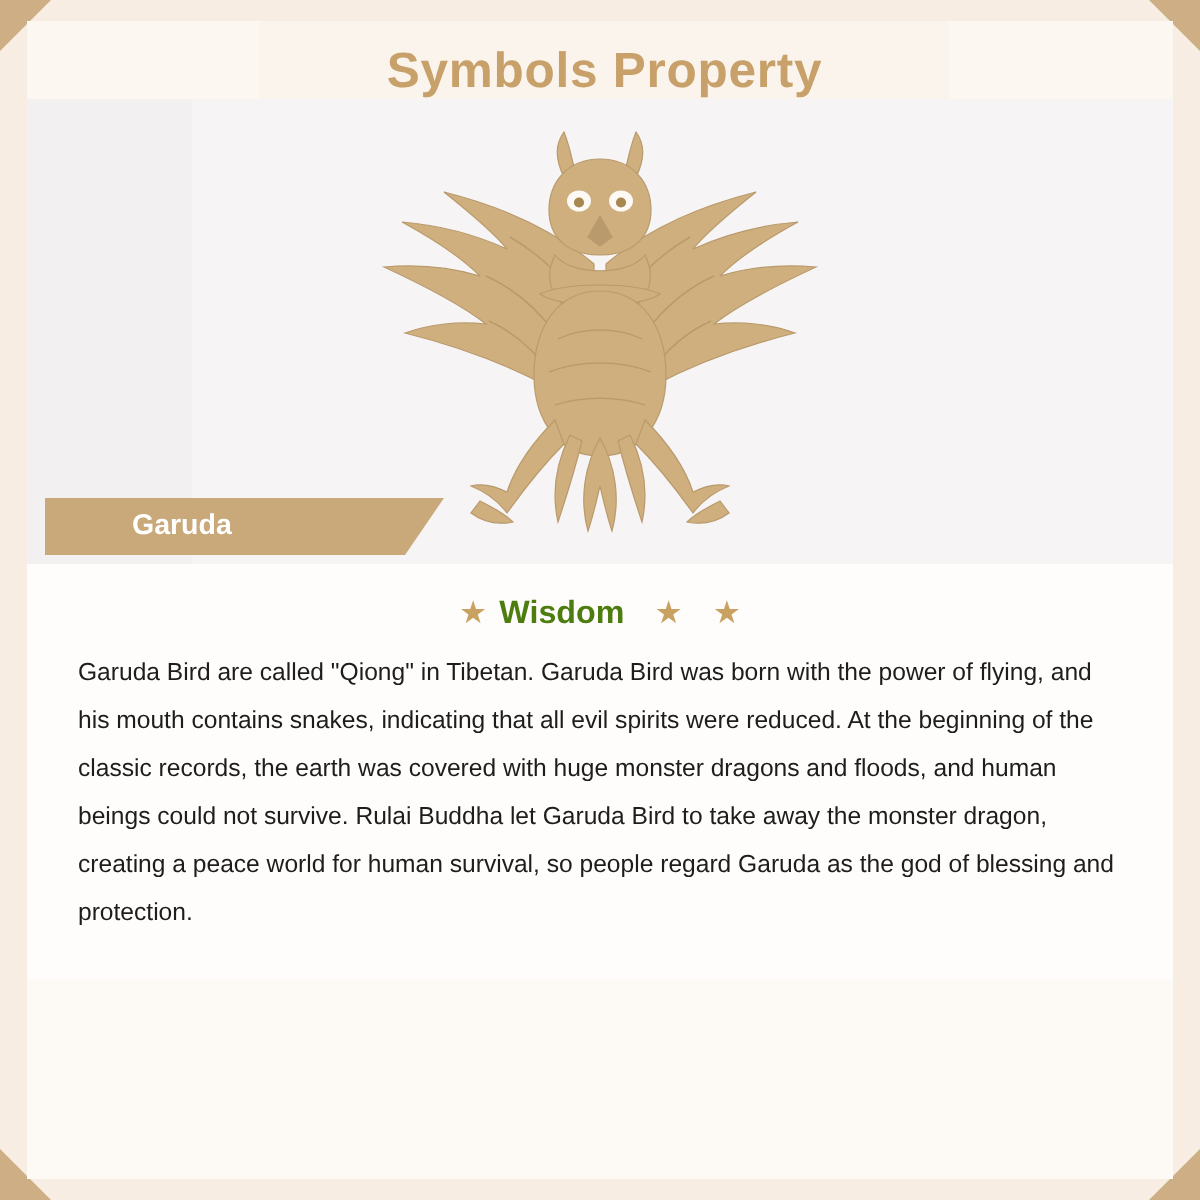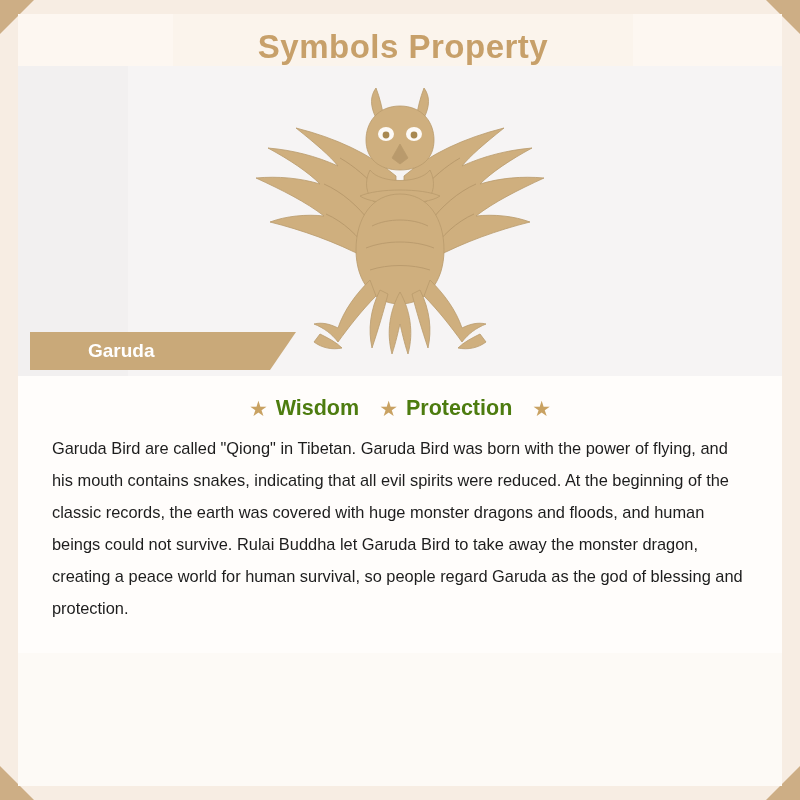--- a/index.html
+++ b/index.html
@@ -304,21 +304,20 @@
       </div>
     </div>
 
     <div class="keywords">
       <div class="kw">
         <span class="kw-star">★</span>
         <span class="kw-text">Wisdom</span>
       </div>
       <div class="kw">
         <span class="kw-star">★</span>
-        <span class="kw-text">Protection</span>
       </div>
       <div class="kw">
         <span class="kw-star">★</span>
       </div>
     </div>
 
     <div class="body-text">Garuda Bird are called "Qiong" in Tibetan. Garuda Bird was born with the power of flying, and his mouth contains snakes, indicating that all evil spirits were reduced. At the beginning of the classic records, the earth was covered with huge monster dragons and floods, and human beings could not survive. Rulai Buddha let Garuda Bird to take away the monster dragon, creating a peace world for human survival, so people regard Garuda as the god of blessing and protection.</div>
 
     <div class="bottom-spacer"></div>
   </div>

